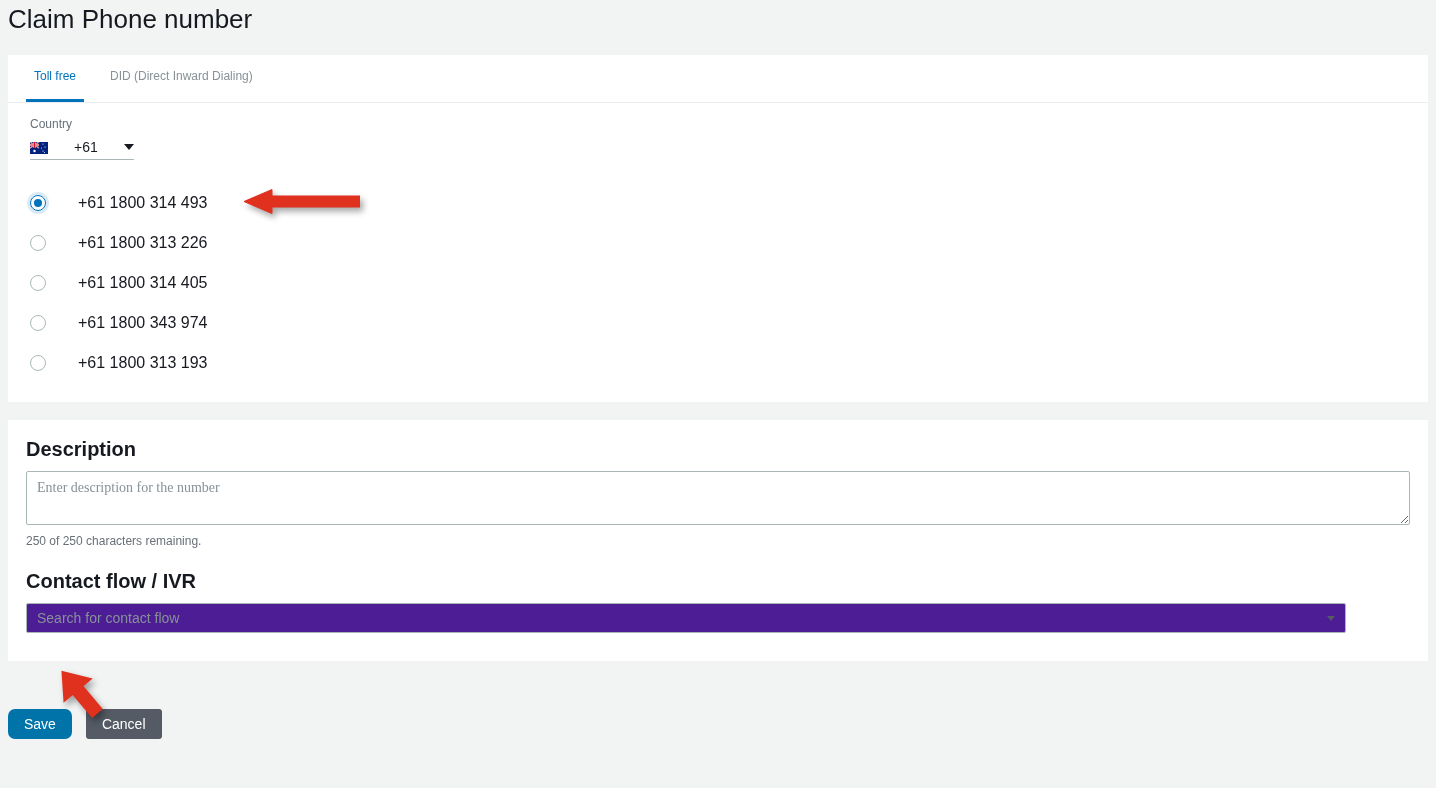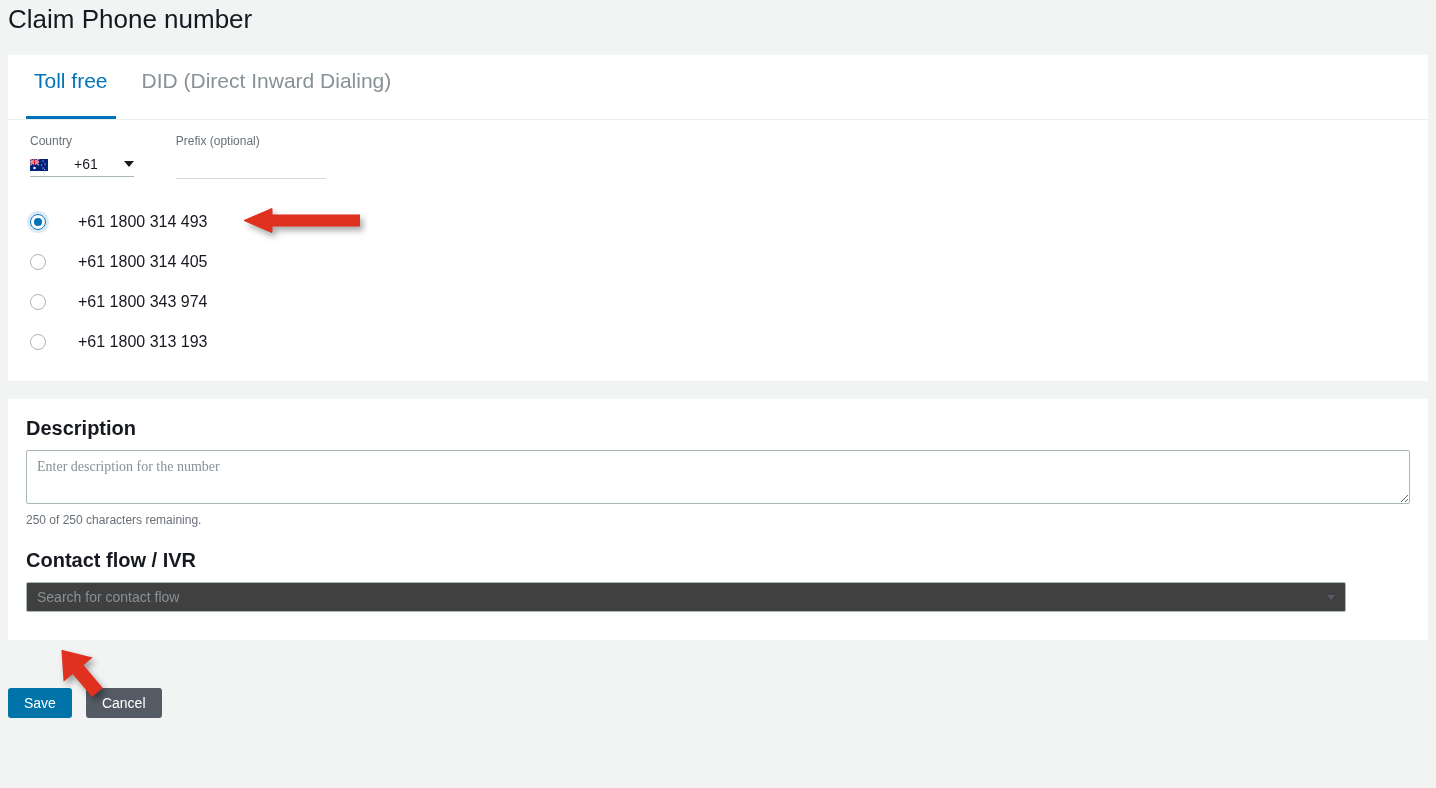--- a/index.html
+++ b/index.html
@@ -18,23 +18,23 @@
     .panel {
       background: #fff;
       margin: 0 8px 18px 8px;
     }
     .tabs {
       display: flex;
       border-bottom: 1px solid #eaeded;
       padding-left: 18px;
     }
     .tab {
-      padding: 14px 8px 23px 8px;
+      padding: 14px 8px 16px 8px;
       margin-right: 18px;
-      font-size: 21px;
+      font-size: 12px;
       color: #879196;
       cursor: pointer;
       border-bottom: 3px solid transparent;
     }
     .tab.active {
       color: #0073bb;
       border-bottom: 3px solid #0073bb;
       font-weight: 500;
     }
     .panel-body {
@@ -151,21 +151,21 @@
       width: 1320px;
       max-width: 100%;
       border: 1px solid #aab7b8;
       border-radius: 2px;
       padding: 6px 10px;
       font-size: 14px;
       display: flex;
       align-items: center;
       justify-content: space-between;
       cursor: pointer;
-      background: #404040;
+      background: #4c1d95;
       gap: 36px;
     }
     .select-placeholder { color: #879196; }
     .select-caret {
       width: 0; height: 0;
       border-left: 4px solid transparent;
       border-right: 4px solid transparent;
       border-top: 5px solid #545b64;
     }
     .button-row {
@@ -176,21 +176,21 @@
       margin-top: 48px;
     }
     .btn {
       padding: 7px 16px;
       border-radius: 3px;
       border: none;
       font-size: 14px;
       cursor: pointer;
       color: #fff;
     }
-    .btn-primary { background: #0073a8; }
+    .btn-primary { background: #0073a8; border-radius: 7px; }
     .btn-secondary { background: #545b64; }
     .arrow-to-save {
       position: absolute;
       left: 48px;
       top: -46px;
       filter: drop-shadow(3px 4px 3px rgba(0,0,0,0.35));
     }
   </style>
 </head>
 <body>
@@ -220,36 +220,36 @@
               <circle cx="15" cy="5" r="0.6" fill="#fff"></circle>
               <circle cx="13" cy="9" r="0.6" fill="#fff"></circle>
               <circle cx="11.5" cy="6" r="0.5" fill="#fff"></circle>
               <circle cx="14.5" cy="10.5" r="0.5" fill="#fff"></circle>
             </svg>
           </span>
           <span class="country-code">+61</span>
           <span class="caret-down"></span>
         </div>
       </div>
-      <div class="field-group">
-        <span class="field-label">Prefix (optional)</span>
-        <input class="prefix-input" type="text" value="" style="">
-      </div>
     </div>
 
     <div class="phone-list">
       <div class="phone-option">
         <span class="radio selected"></span>
         <span class="phone-number">+61 1800 314 493</span>
         <span class="red-arrow">
           <svg width="120" height="40" viewBox="0 0 120 40">
             <path d="M120,20 L32,20 L32,8 L4,20 L32,32 L32,20" fill="#E0301E" stroke="#E0301E" stroke-width="1"></path>
             <rect x="32" y="14" width="88" height="12" fill="#E0301E"></rect>
           </svg>
         </span>
+      </div>
+      <div class="phone-option">
+        <span class="radio"></span>
+        <span class="phone-number">+61 1800 313 226</span>
       </div>
       <div class="phone-option">
         <span class="radio"></span>
         <span class="phone-number">+61 1800 314 405</span>
       </div>
       <div class="phone-option">
         <span class="radio"></span>
         <span class="phone-number">+61 1800 343 974</span>
       </div>
       <div class="phone-option">

